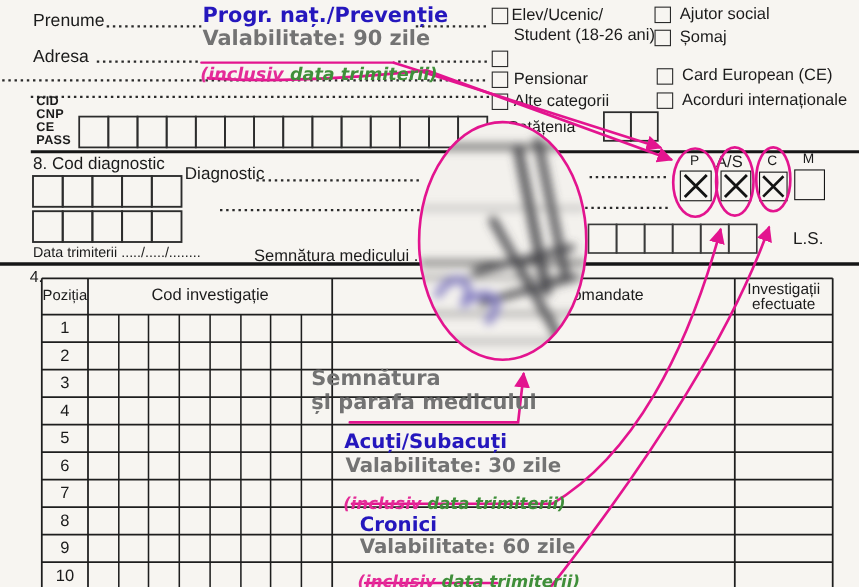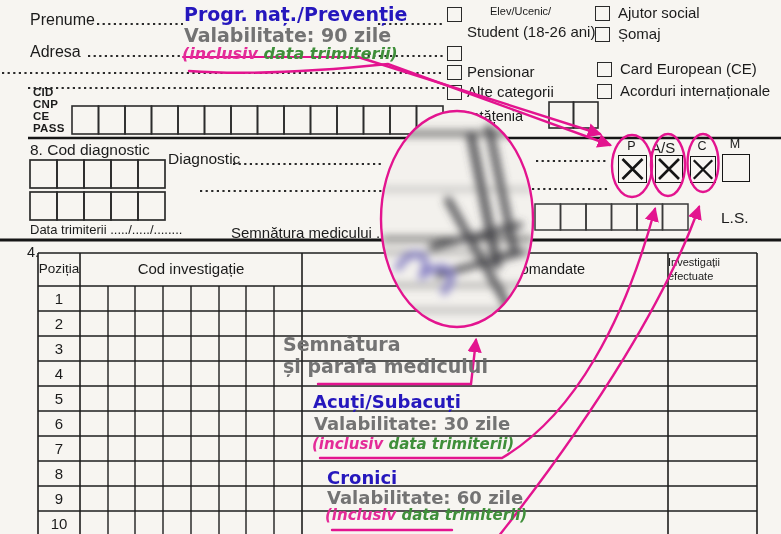--- a/index.html
+++ b/index.html
@@ -7,21 +7,21 @@
          font-family:"Liberation Sans",sans-serif;color:#1b1b1b;}
   .lbl{position:absolute;white-space:nowrap;color:#1b1b1b;}
   .idlbl{position:absolute;font-size:11.5px;font-weight:700;letter-spacing:.3px;}
   .cb{position:absolute;width:13px;height:13px;border:1.8px solid #2a2a2a;background:transparent;}
   .flag-box{position:absolute;border:1.9px solid #161616;}
   .flag-box svg{display:none;width:100%;height:100%;}
   .flag-box.checked svg{display:block;}
   .ann{position:absolute;white-space:nowrap;font-family:"DejaVu Sans",sans-serif;font-weight:bold;}
   .ann.blue{color:#2517bd;}
   .ann.mag{color:#737373;}
-  .note{font-style:italic;font-weight:bold;}
+  .note{font-style:italic;font-weight:bold;margin-top:14px;}
   .note .p1{color:#e42b98;}
   .note .p2{color:#3f8f3a;}
   .rownum{position:absolute;width:42px;height:25px;line-height:25px;text-align:center;font-size:15px;}
   svg.layer{position:absolute;left:0;top:0;}
 </style>
 </head>
 <body>
 
 <div class="stage">
 
@@ -117,21 +117,21 @@
   <div style="position:absolute;inset:0;z-index:2">
     <div class="lbl" style="left:30px;top:11px;font-size:16px">Prenume</div>
     <div class="lbl" style="left:30px;top:43px;font-size:16px">Adresa</div>
 
     <div class="idlbl" style="left:33px;top:86px">CID</div>
     <div class="idlbl" style="left:33px;top:98px">CNP</div>
     <div class="idlbl" style="left:33px;top:110px">CE</div>
     <div class="idlbl" style="left:33px;top:122px">PASS</div>
 
     <div class="cb" style="left:447px;top:7px"></div>
-    <div class="lbl" style="left:490px;top:5px;font-size:11px">Elev/Ucenic/</div>
+    <div class="lbl" style="left:465px;top:5px;font-size:15px">Elev/Ucenic/</div>
     <div class="lbl" style="left:467px;top:23px;font-size:15px">Student (18-26 ani)</div>
     <div class="cb" style="left:447px;top:46px"></div>
     <div class="cb" style="left:447px;top:65px"></div>
     <div class="lbl" style="left:467px;top:63px;font-size:15px">Pensionar</div>
     <div class="cb" style="left:447px;top:85px"></div>
     <div class="lbl" style="left:467px;top:83px;font-size:15px">Alte categorii</div>
 
     <div class="cb" style="left:595px;top:6px"></div>
     <div class="lbl" style="left:618px;top:4px;font-size:15px">Ajutor social</div>
     <div class="cb" style="left:595px;top:27px"></div>
@@ -170,21 +170,21 @@
         </svg>
     </div>
     <div class="flag-box" style="left:722px;top:154px;width:26px;height:26px">
       
     </div>
 
     <div class="lbl" style="left:27px;top:244px;font-size:14.5px">4.</div>
     <div class="lbl" style="left:38px;top:261px;width:42px;text-align:center;font-size:13.5px">Poziția</div>
     <div class="lbl" style="left:80px;top:260px;width:222px;text-align:center;font-size:15px">Cod investigație</div>
     <div class="lbl" style="left:428px;top:261px;font-size:14.5px">Investigații recomandate</div>
-    <div class="lbl" style="left:668px;top:255px;width:89px;text-align:left;font-size:11px;line-height:14px">
+    <div class="lbl" style="left:668px;top:255px;width:89px;text-align:center;font-size:14px;line-height:14px">
       <span style="display:block">Investigații</span>
       <span style="display:block">efectuate</span>
     </div>
     <div class="rownum" style="left:38px;top:286px">1</div>
     <div class="rownum" style="left:38px;top:311px">2</div>
     <div class="rownum" style="left:38px;top:336px">3</div>
     <div class="rownum" style="left:38px;top:361px">4</div>
     <div class="rownum" style="left:38px;top:386px">5</div>
     <div class="rownum" style="left:38px;top:411px">6</div>
     <div class="rownum" style="left:38px;top:436px">7</div>

